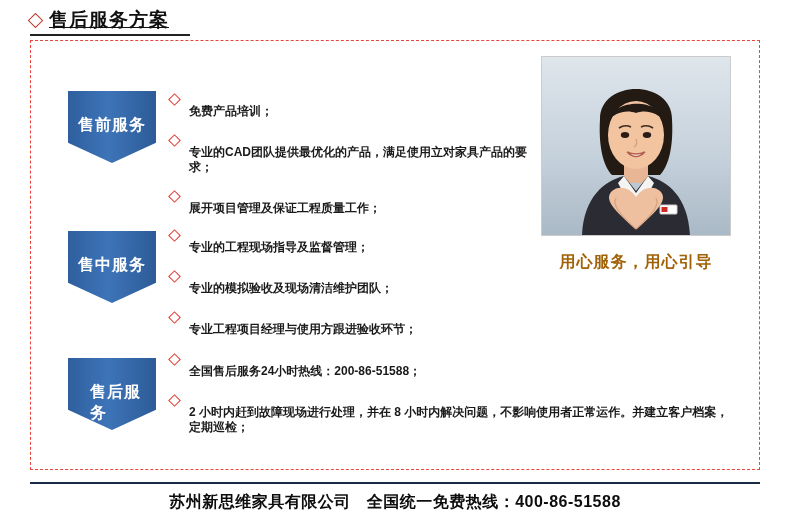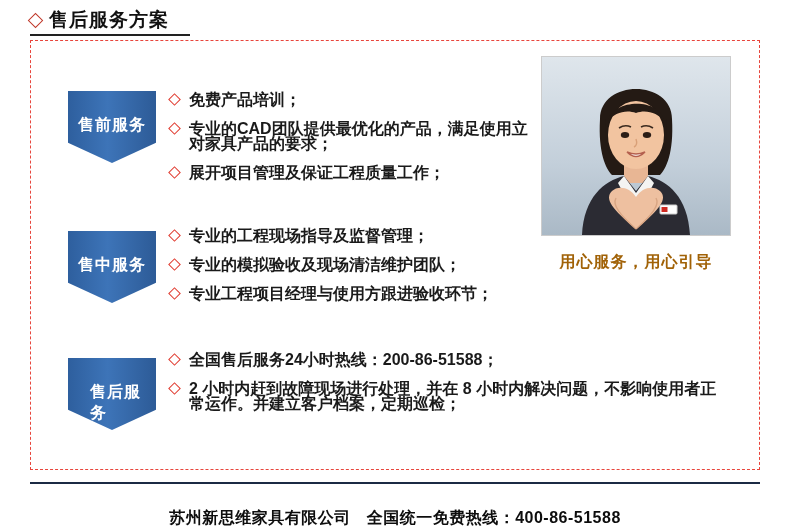--- a/index.html
+++ b/index.html
@@ -37,20 +37,21 @@
     transform: rotate(45deg);
     box-sizing: border-box;
   }
   .title-text {
     font-size: 19px;
     font-weight: bold;
     color: #111111;
     letter-spacing: 1px;
     line-height: 1;
     padding-bottom: 2px;
+    text-decoration: underline;
   }
   .title-underline {
     position: absolute;
     left: 30px;
     top: 34px;
     width: 160px;
     height: 2px;
     background: #222222;
   }
 
@@ -105,24 +106,25 @@
     flex: 0 0 auto;
     width: 9px;
     height: 9px;
     border: 1.5px solid #e0392e;
     transform: rotate(45deg);
     box-sizing: border-box;
     margin-top: 3px;
     margin-right: 10px;
   }
   .bullet-text {
-    font-size: 16px;
+    font-size: 12px;
     color: #1a1a1a;
     line-height: 15px;
     font-weight: bold;
+    margin-top: 12px;
   }
 
   
   .photo {
     position: absolute;
     left: 541px;
     top: 56px;
     width: 190px;
     height: 180px;
     border: 1px solid #cccccc;
@@ -149,21 +151,21 @@
     position: absolute;
     left: 30px;
     top: 482px;
     width: 730px;
     height: 2px;
     background: #1b2a44;
   }
   .footer-text {
     position: absolute;
     left: 0;
-    top: 508px;
+    top: 492px;
     width: 790px;
     text-align: center;
     font-size: 16px;
     font-weight: bold;
     color: #0d0d0d;
     letter-spacing: 0.5px;
   }
   .footer-text .sp { display: inline-block; width: 16px; }
 </style>
 </head>

